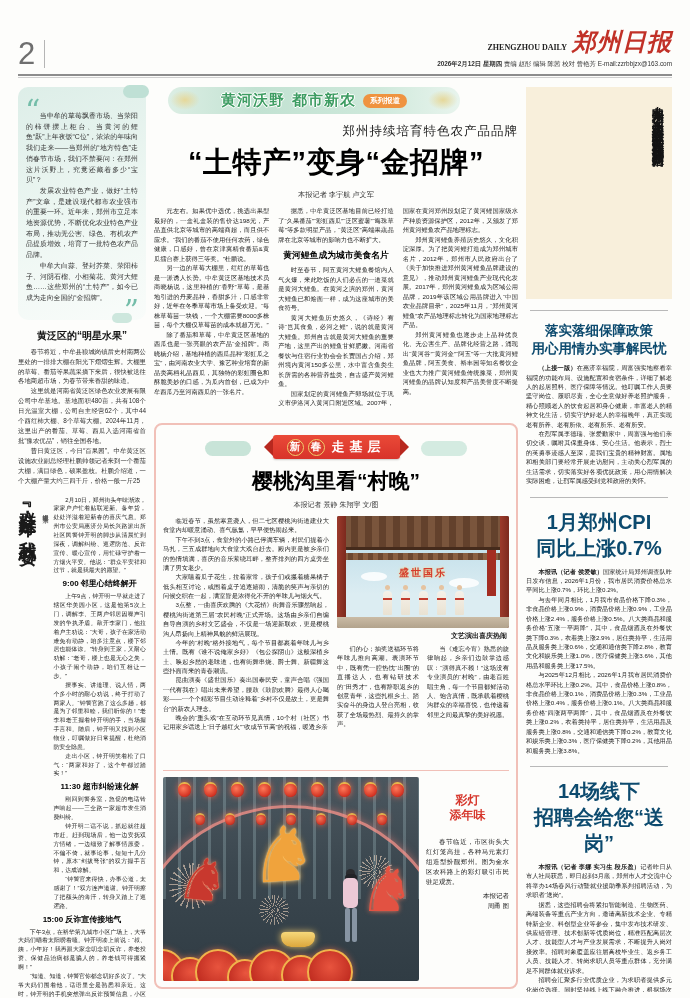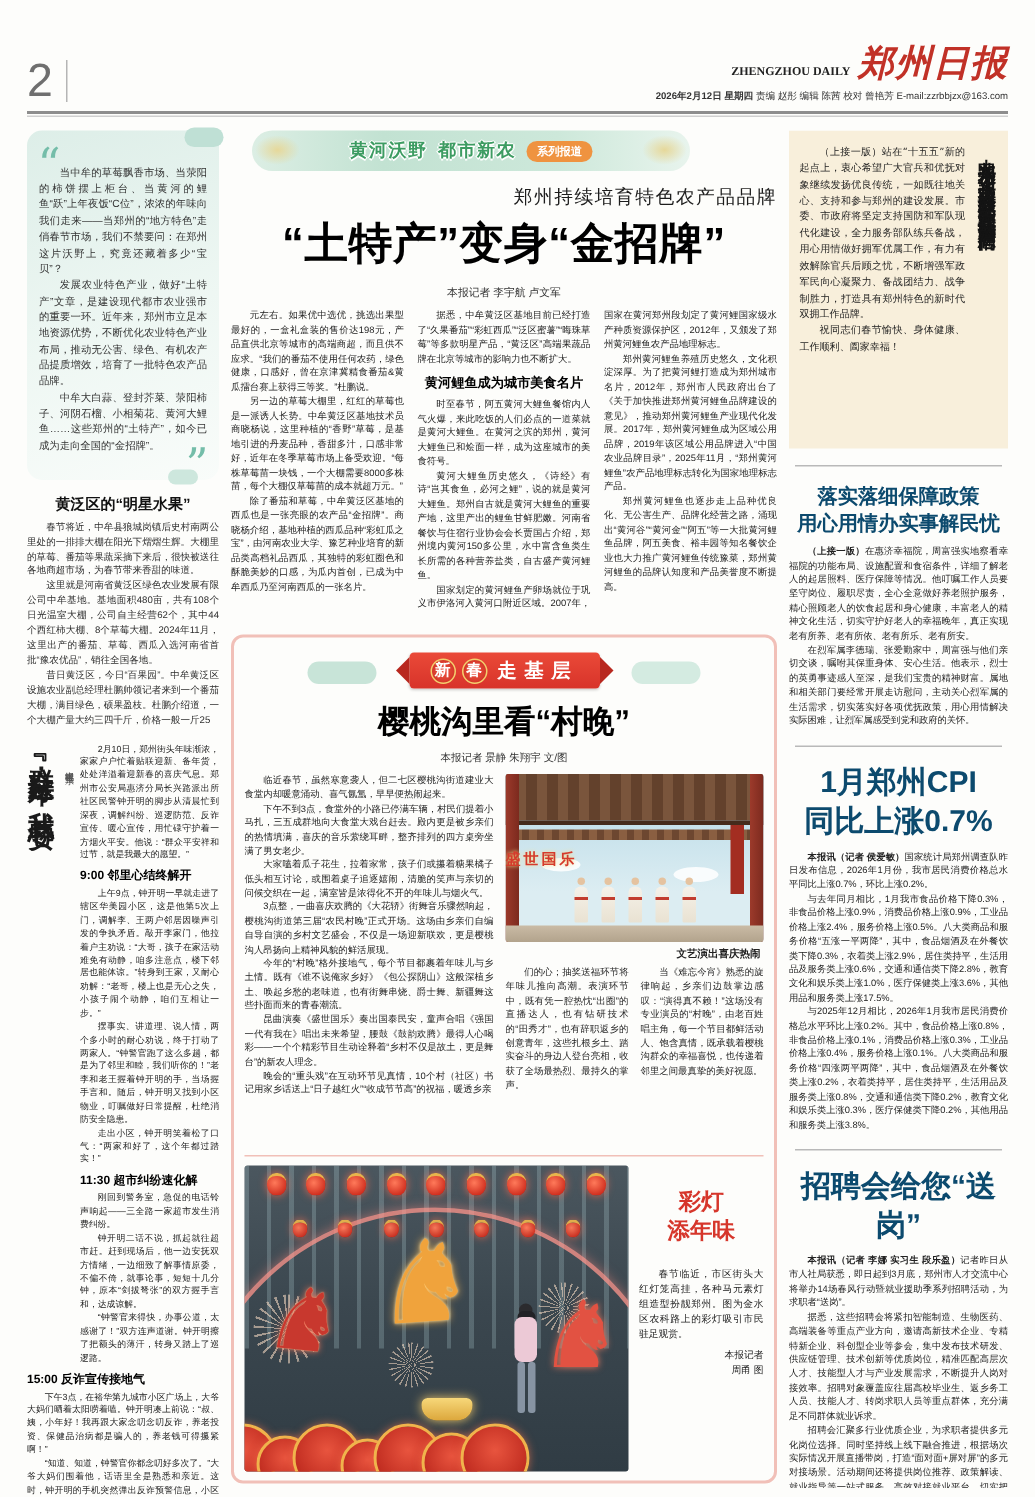--- a/index.html
+++ b/index.html
@@ -42,28 +42,28 @@
   .subhead1 { font-size:10px; font-weight:bold; text-align:center; margin:9px 0 4px; color:#111; }
   .smallbody { margin-top:2px; }
 
   
   .police { margin-top:10px; }
   .police-top { display:flex; gap:4px; }
   .p-vtitle { writing-mode:vertical-rl; font-size:17.5px; font-weight:900; color:#1a1a1a; height:262px; line-height:1.05; letter-spacing:2px; flex:none; }
   .p-vbyline { writing-mode:vertical-rl; font-size:6px; color:#555; height:70px; margin-top:14px; flex:none; }
   .p-txt { flex:1; min-width:0; }
   .p-txt p, .police-bot p { font-size:5.9px; line-height:1.5; text-align:justify; text-indent:2em; color:#222; }
-  .p-txt .sub, .police-bot .sub { font-size:8px; font-weight:bold; text-align:left; text-indent:0; margin:3px 0 2px; color:#000; }
+  .p-txt .sub, .police-bot .sub { font-size:8px; font-weight:bold; text-align:center; text-indent:0; margin:3px 0 2px; color:#000; }
   .police-bot { margin-top:2px; }
 
   
   .banner { position:relative; width:292px; height:27px; margin-left:14px; background:linear-gradient(90deg,#dceee4 0%,#c2e2d2 30%,#cde8da 70%,#e8f4ed 100%); border-radius:14px; display:flex; align-items:center; justify-content:center; gap:7px; }
   .banner:before, .banner:after { content:""; position:absolute; top:3px; width:30px; height:20px; border-radius:50%; background:radial-gradient(ellipse at center,#e6d89a 0%,rgba(230,216,154,0) 70%); }
   .banner:before { left:2px; } .banner:after { right:2px; }
-  .banner-word { font-size:12px; font-weight:900; color:#3d9c62; letter-spacing:1px;
+  .banner-word { font-size:15px; font-weight:900; color:#3d9c62; letter-spacing:1px;
     text-shadow:-1px 0 #fff,1px 0 #fff,0 -1px #fff,0 1px #fff; }
   .banner-badge { background:#ef9340; color:#fff; font-size:7.5px; padding:2px 7px; border-radius:9px; font-weight:bold; }
   .kicker { text-align:right; font-size:12.5px; color:#1d1d1d; margin-top:9px; letter-spacing:1px; }
   .headline { text-align:center; font-size:29px; font-weight:900; color:#000; margin-top:3px; letter-spacing:.5px; }
   .lead-byline { text-align:center; font-size:7.2px; color:#333; margin:7px 0 6px; }
   .lead-body { column-count:3; column-gap:9px; height:208px; overflow:hidden; }
   .lead-body p { font-size:6.25px; line-height:1.52; text-align:justify; text-indent:2em; color:#222; }
   .lead-body .sub { font-size:8.8px; font-weight:bold; text-align:center; text-indent:0; margin:5px 0 3px; color:#000; break-inside:avoid; }
 
   
@@ -87,21 +87,21 @@
   .v-below { column-count:2; column-gap:8px; height:86px; overflow:hidden; }
 
   
   .stage { position:relative; width:100%; height:112px; background:linear-gradient(#b5d8e6,#dcedf2 70%); overflow:hidden; border-radius:2px; }
   .st-wood { position:absolute; top:0; left:0; right:0; height:34px;
     background:repeating-linear-gradient(90deg,#63412c 0 7px,#7a553c 7px 14px); border-bottom:3px solid #452b1c; }
   .st-wood2 { position:absolute; top:37px; left:6px; right:6px; height:7px; background:repeating-linear-gradient(90deg,#8a5f41 0 5px,#6d4730 5px 10px); }
   .st-colL,.st-colR { position:absolute; top:0; bottom:0; width:9px; background:linear-gradient(90deg,#9c3a2b,#7c2a1e); }
   .st-colL { left:0; } .st-colR { right:0; }
   .st-cloud { position:absolute; background:#fff; opacity:.85; border-radius:50%; }
-  .st-title { position:absolute; top:50px; left:0; right:0; text-align:left; font-size:10px; font-weight:900; color:#d43b2c; letter-spacing:2px; text-shadow:0 0 3px #f7dd8c; }
+  .st-title { position:absolute; top:50px; left:0; right:0; text-align:center; font-size:10px; font-weight:900; color:#d43b2c; letter-spacing:2px; text-shadow:0 0 3px #f7dd8c; }
   .st-people { position:absolute; bottom:13px; left:0; right:0; display:flex; justify-content:center; gap:9px; }
   .st-p { width:9px; height:24px; background:linear-gradient(#f5f1e9,#e9e2d2); border-radius:4px 4px 1px 1px; position:relative; }
   .st-p:before { content:""; position:absolute; top:-6px; left:2px; width:5px; height:5px; border-radius:50%; background:#e5c3a0; }
   .st-p:after { content:""; position:absolute; top:7px; left:0; right:0; height:2px; background:#c23c2e; }
   .st-banner { position:absolute; right:13px; top:34px; width:9px; height:46px; background:#a32d21; }
   .st-floor { position:absolute; bottom:0; left:0; right:0; height:11px; background:linear-gradient(#cabba5,#b2a38c); }
 
   
   .frame-div { height:1px; background:#f1c0b8; margin:7px 0 6px; }
   .lant-row { display:flex; gap:7px; }
@@ -124,21 +124,21 @@
   .lt-person { position:absolute; left:178px; top:92px; width:20px; height:86px; }
   .lt-head { width:9px; height:9px; border-radius:50%; background:#2b2b2e; margin-left:5px; }
   .lt-hair { width:12px; height:26px; background:#222226; border-radius:4px; margin-left:4px; margin-top:-4px; }
   .lt-torso { width:15px; height:30px; background:#ecc9d6; border-radius:5px; margin-left:2px; margin-top:-22px; }
   .lt-legs { display:flex; gap:2px; margin-left:4px; }
   .lt-leg { width:5px; height:34px; background:#8794a3; border-radius:2px; }
   .lt-clouds { position:absolute; bottom:-14px; left:-10px; right:-10px; height:56px; display:flex; align-items:flex-end; }
   .lt-c { width:46px; height:46px; border-radius:50%; background:radial-gradient(circle at 50% 38%,#e8543e,#c02c20 70%); border:2px solid #f0b34c; margin-left:-14px; box-shadow:0 0 6px rgba(255,120,80,.6); }
   .lt-ingot { position:absolute; bottom:34px; left:118px; width:34px; height:15px; background:linear-gradient(#f7d87a,#dca73c); border-radius:4px 4px 10px 10px; box-shadow:0 0 7px rgba(255,210,110,.9); }
   .lant-side { flex:1; min-width:0; padding-top:16px; }
-  .lant-title { text-align:center; font-size:15px; font-weight:900; color:#d6362b; line-height:1.25; }
+  .lant-title { text-align:center; font-size:12px; font-weight:900; color:#d6362b; line-height:1.25; }
   .lant-cap { font-size:6.5px; line-height:1.55; text-align:justify; color:#222; margin-top:14px; text-indent:2em; }
   .lant-credit { font-size:6.5px; color:#222; text-align:right; margin-top:4px; line-height:1.5; }
 
   
   .letter { background:#f8efdb; padding:9px 7px 8px; display:flex; gap:6px; height:212px; overflow:hidden; }
   .letter-body { flex:1; min-width:0; font-family:"DejaVu Serif","Liberation Serif",serif; }
   .letter-body p { font-size:6.7px; line-height:1.62; text-align:justify; text-indent:2em; color:#1f1f1f; }
   .letter-sign { margin-top:5px; text-align:right; padding-right:6px; }
   .letter-sign div { font-size:6.9px; font-weight:bold; color:#1f1f1f; line-height:1.6; }
   .letter-title { writing-mode:vertical-rl; flex:none; height:196px; font-size:12px; font-weight:900; color:#141414; line-height:1.3; letter-spacing:1.5px; }
@@ -356,24 +356,20 @@
               <div>周甬 图</div>
             </div>
           </div>
         </div>
       </div>
     </div>
 
     <div class="colR">
       <div class="letter">
         <div class="letter-body">
-          <div>
-              <p>（上接一版）站在“十五五”新的起点上，衷心希望广大官兵和优抚对象继续发扬优良传统，一如既往地关心、支持和参与郑州的建设发展。市委、市政府将坚定支持国防和军队现代化建设，全力服务部队练兵备战，用心用情做好拥军优属工作，有力有效解除官兵后顾之忧，不断增强军政军民向心凝聚力、备战团结力、战争制胜力，打造具有郑州特色的新时代双拥工作品牌。</p>
-              <p>祝同志们春节愉快、身体健康、工作顺利、阖家幸福！</p>
-            </div>
         </div>
         <div class="letter-title">中共郑州市委 郑州市人民政府致驻郑部队广大官兵和优抚对象的慰问信</div>
       </div>
 
       <div class="r-div"></div>
 
       <div>
         <div class="r-head sz1">
           <div>落实落细保障政策</div>
           <div>用心用情办实事解民忧</div>
@@ -397,20 +393,21 @@
               <p>与去年同月相比，1月我市食品价格下降0.3%，非食品价格上涨0.9%，消费品价格上涨0.9%，工业品价格上涨2.4%，服务价格上涨0.5%。八大类商品和服务价格“五涨一平两降”，其中，食品烟酒及在外餐饮类下降0.3%，衣着类上涨2.9%，居住类持平，生活用品及服务类上涨0.6%，交通和通信类下降2.8%，教育文化和娱乐类上涨1.0%，医疗保健类上涨3.6%，其他用品和服务类上涨17.5%。</p>
               <p>与2025年12月相比，2026年1月我市居民消费价格总水平环比上涨0.2%。其中，食品价格上涨0.8%，非食品价格上涨0.1%，消费品价格上涨0.3%，工业品价格上涨0.4%，服务价格上涨0.1%。八大类商品和服务价格“四涨两平两降”，其中，食品烟酒及在外餐饮类上涨0.2%，衣着类持平，居住类持平，生活用品及服务类上涨0.8%，交通和通信类下降0.2%，教育文化和娱乐类上涨0.3%，医疗保健类下降0.2%，其他用品和服务类上涨3.8%。</p>
             </div>
         </div>
       </div>
 
       <div class="r-div"></div>
 
       <div>
         <div class="r-head sz2">
+          <div>14场线下</div>
           <div>招聘会给您“送岗”</div>
         </div>
         <div class="r-body">
           <p><b>本报讯（记者 李娜 实习生 段乐盈）</b><span>记者昨日从市人社局获悉，即日起到3月底，郑州市人才交流中心将举办14场春风行动暨就业援助季系列招聘活动，为求职者“送岗”。</span></p>
           <div>
               <p>据悉，这些招聘会将紧扣智能制造、生物医药、高端装备等重点产业方向，邀请高新技术企业、专精特新企业、科创型企业等参会，集中发布技术研发、供应链管理、技术创新等优质岗位，精准匹配高层次人才、技能型人才与产业发展需求，不断提升人岗对接效率。招聘对象覆盖应往届高校毕业生、返乡务工人员、技能人才、转岗求职人员等重点群体，充分满足不同群体就业诉求。</p>
               <p>招聘会汇聚多行业优质企业，为求职者提供多元化岗位选择。同时坚持线上线下融合推进，根据场次实际情况开展直播带岗，打造“面对面+屏对屏”的多元对接场景。活动期间还将提供岗位推荐、政策解读、就业指导等一站式服务，高效对接就业平台，切实把暖心就业服务送到群众身边。招聘会主题和时间安排如下：</p>
             </div>
         </div>
       </div>

